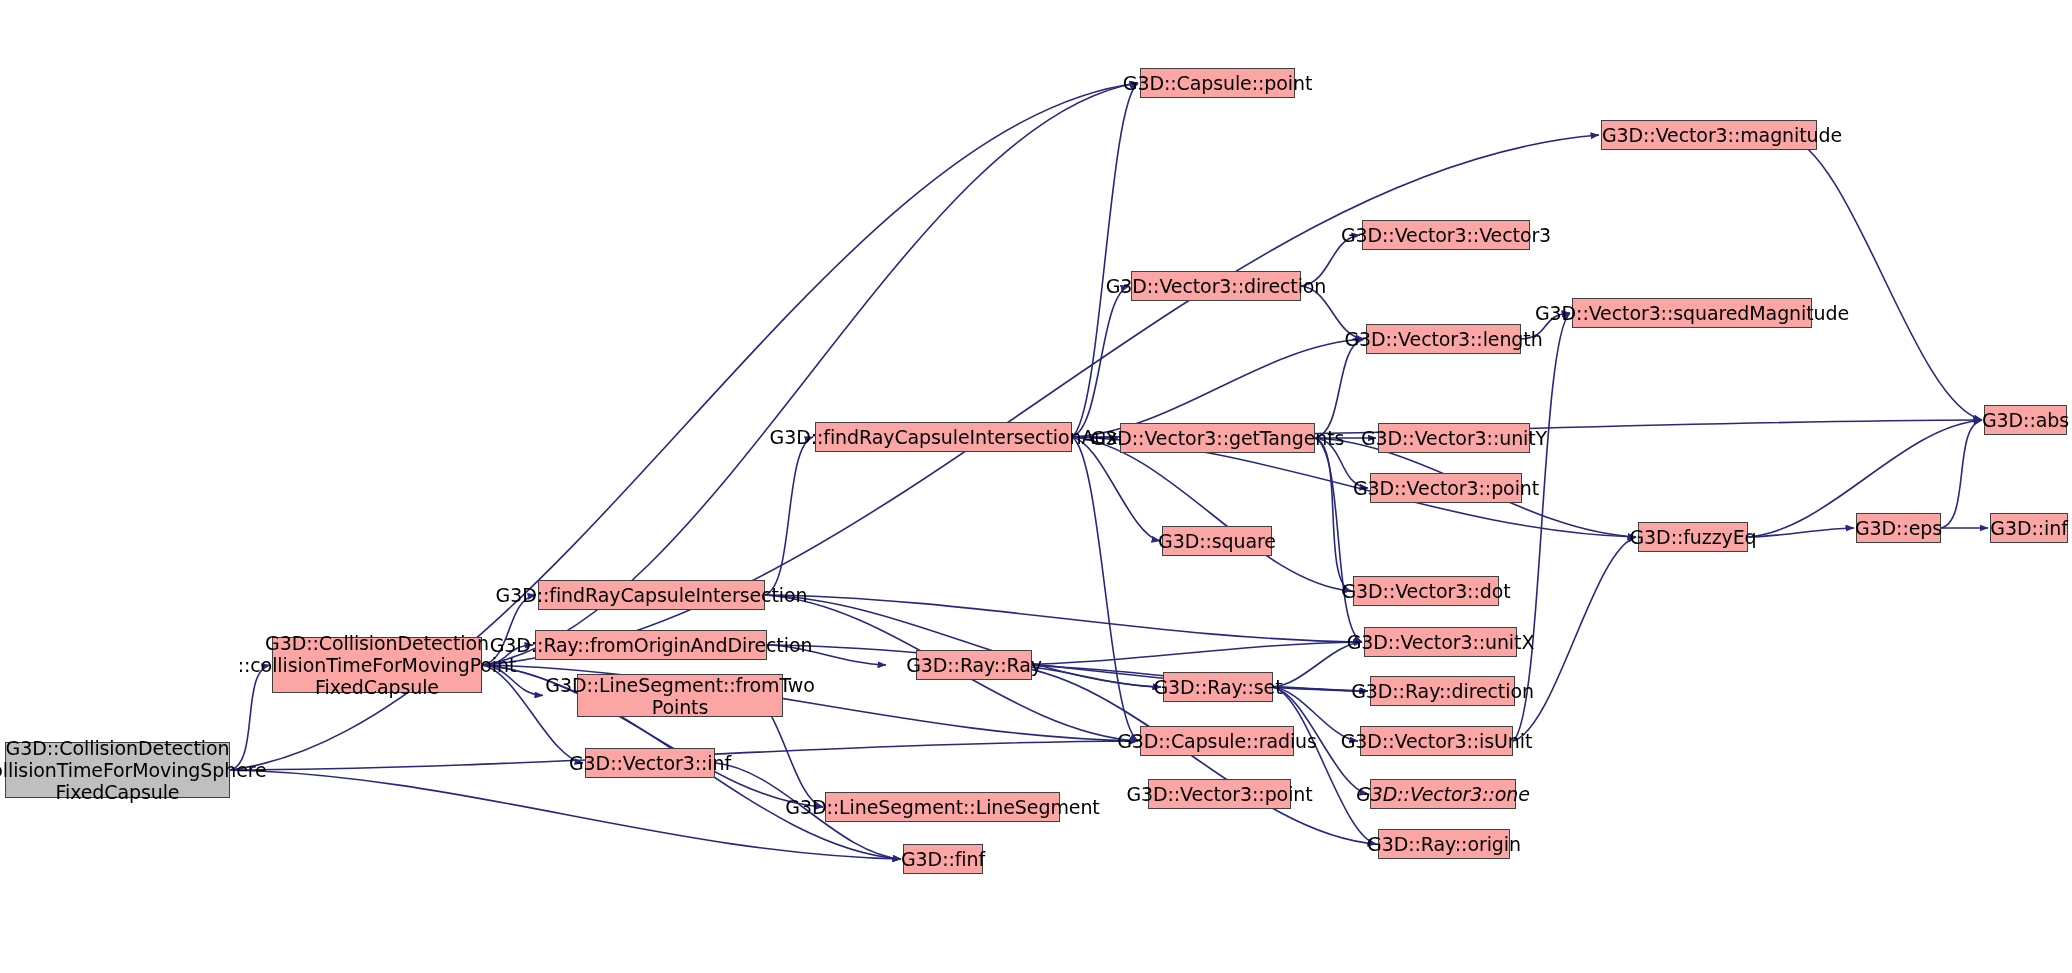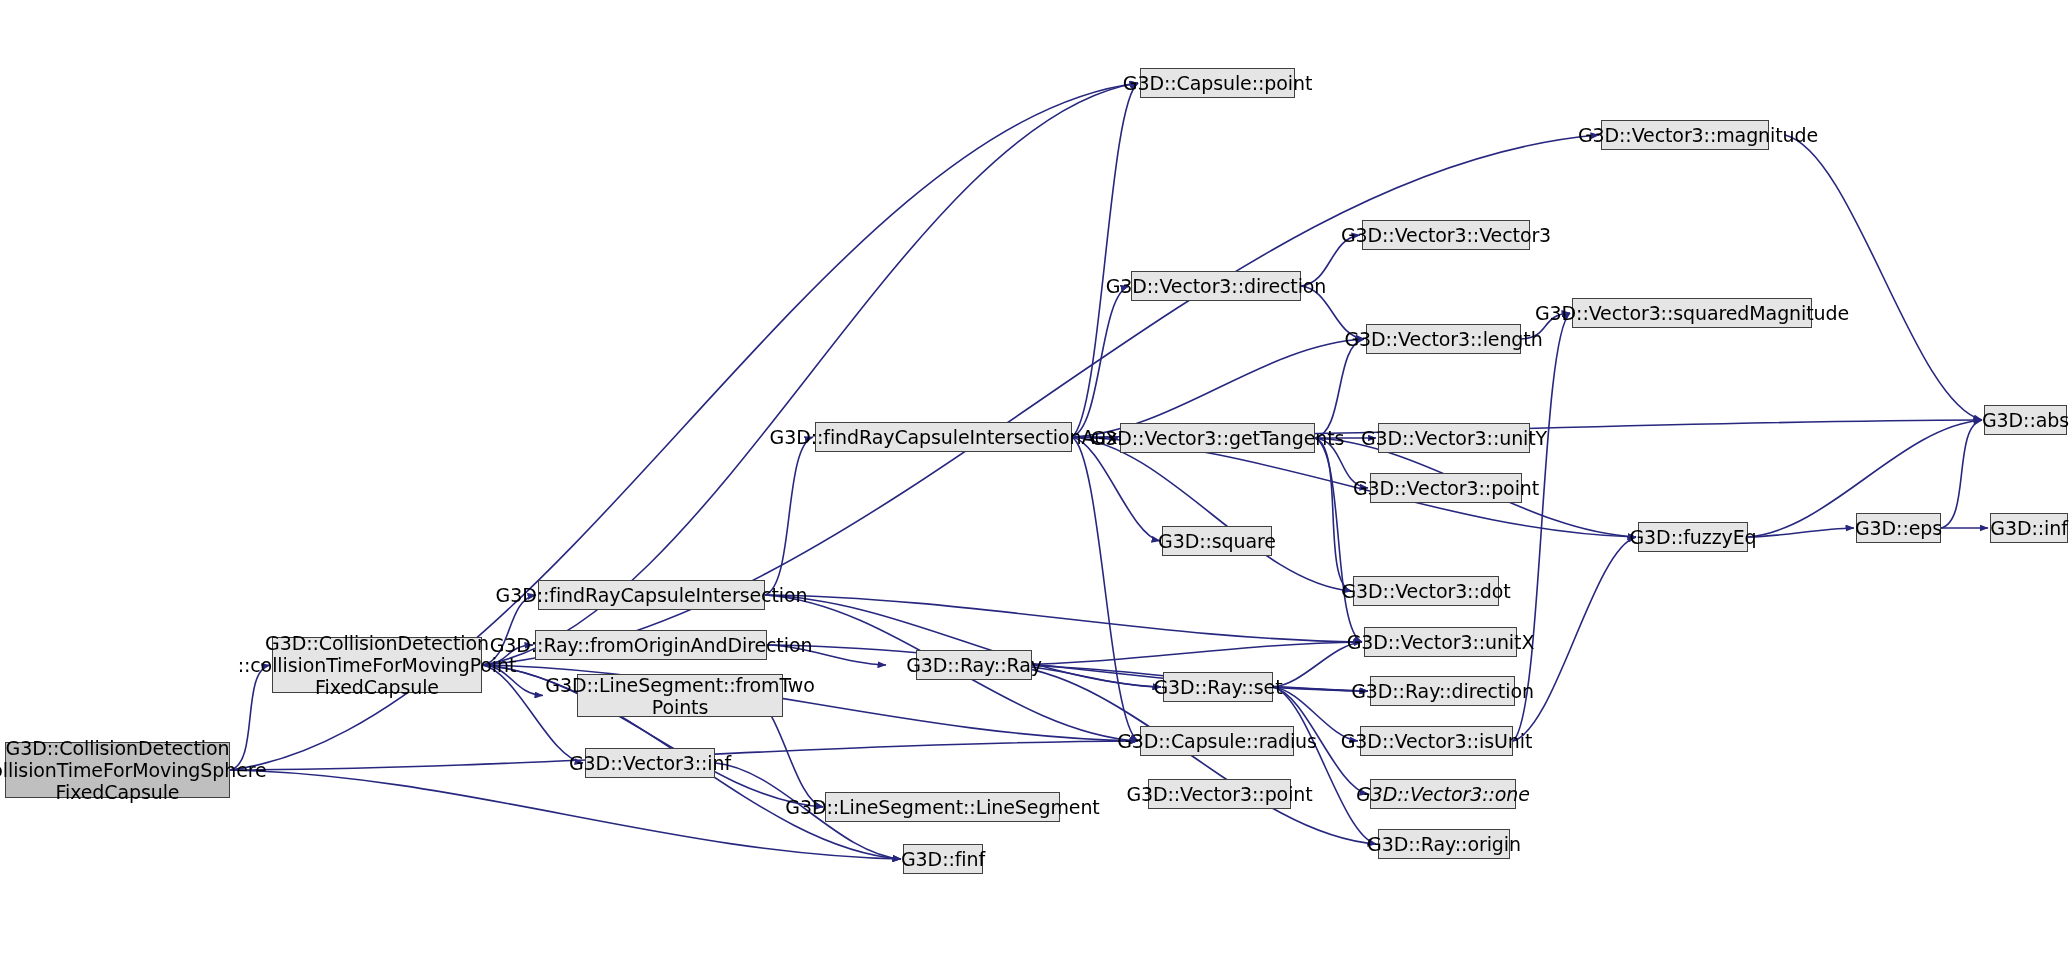--- a/index.html
+++ b/index.html
@@ -19,21 +19,21 @@
     position: absolute;
     left: 0; top: 0;
     width: 2072px;
     height: 973px;
     pointer-events: none;
   }
   .node {
     position: absolute;
     box-sizing: border-box;
     border: 1.5px solid #404040;
-    background: #e5e5e5;
+    background: #fca5a5;
     color: #000000;
     font-size: 19px;
     line-height: 23px;
     display: flex;
     align-items: center;
     justify-content: center;
     text-align: center;
     white-space: pre-line;
     letter-spacing: -0.1px;
     z-index: 2;
@@ -129,21 +129,21 @@
       <div class="node" style="left: 585px; top: 748px; width: 130px; height: 30px;">G3D::Vector3::inf</div>
       <div class="node" style="left: 825px; top: 792px; width: 235px; height: 30px;">G3D::LineSegment::LineSegment</div>
       <div class="node" style="left: 903px; top: 844px; width: 80px; height: 30px;">G3D::finf</div>
       <div class="node" style="left: 815px; top: 422px; width: 257px; height: 30px;">G3D::findRayCapsuleIntersectionAux</div>
       <div class="node" style="left: 1162px; top: 526px; width: 110px; height: 30px;">G3D::square</div>
       <div class="node" style="left: 888px; top: 650px; width: 116px; height: 30px; margin-left: 28px;">G3D::Ray::Ray</div>
       <div class="node" style="left: 1163px; top: 672px; width: 110px; height: 30px;">G3D::Ray::set</div>
       <div class="node" style="left: 1140px; top: 726px; width: 154px; height: 30px;">G3D::Capsule::radius</div>
       <div class="node" style="left: 1148px; top: 779px; width: 143px; height: 30px;">G3D::Vector3::point</div>
       <div class="node" style="left: 1140px; top: 68px; width: 155px; height: 30px;">G3D::Capsule::point</div>
-      <div class="node" style="left: 1601px; top: 120px; width: 168px; height: 30px; padding-left: 26px;">G3D::Vector3::magnitude</div>
+      <div class="node" style="left: 1601px; top: 120px; width: 216px; height: 30px; padding-left: 26px;">G3D::Vector3::magnitude</div>
       <div class="node" style="left: 1362px; top: 220px; width: 168px; height: 30px;">G3D::Vector3::Vector3</div>
       <div class="node" style="left: 1131px; top: 271px; width: 170px; height: 30px;">G3D::Vector3::direction</div>
       <div class="node" style="left: 1572px; top: 298px; width: 240px; height: 30px;">G3D::Vector3::squaredMagnitude</div>
       <div class="node" style="left: 1366px; top: 324px; width: 155px; height: 30px;">G3D::Vector3::length</div>
       <div class="node" style="left: 1120px; top: 423px; width: 195px; height: 30px;">G3D::Vector3::getTangents</div>
       <div class="node" style="left: 1378px; top: 423px; width: 152px; height: 30px;">G3D::Vector3::unitY</div>
       <div class="node" style="left: 1370px; top: 473px; width: 152px; height: 30px;">G3D::Vector3::point</div>
       <div class="node" style="left: 1353px; top: 576px; width: 146px; height: 30px;">G3D::Vector3::dot</div>
       <div class="node" style="left: 1364px; top: 627px; width: 153px; height: 30px;">G3D::Vector3::unitX</div>
       <div class="node" style="left: 1370px; top: 676px; width: 145px; height: 30px;">G3D::Ray::direction</div>

